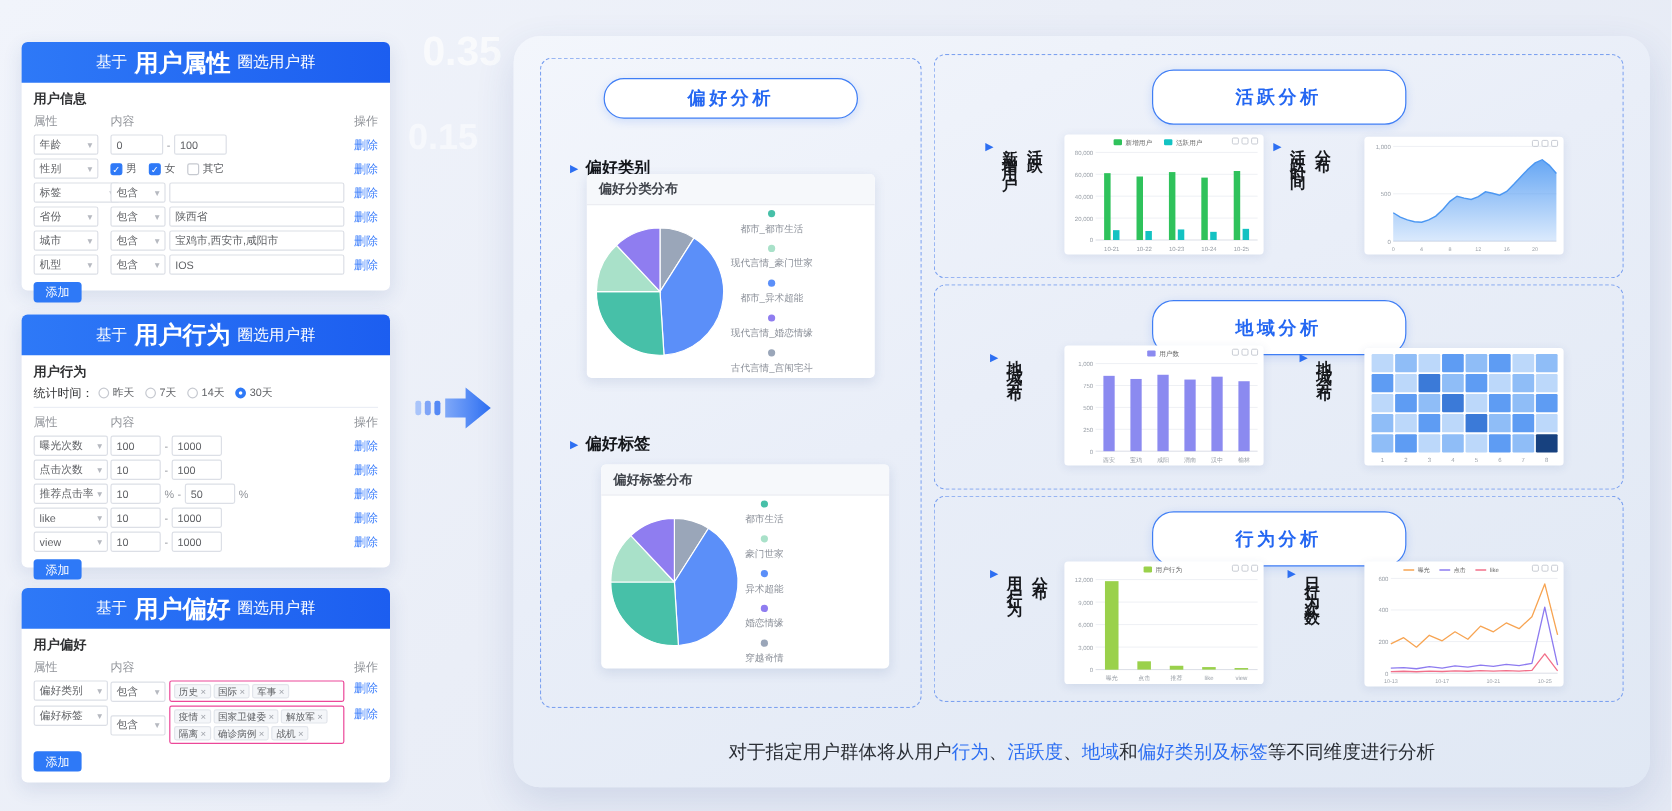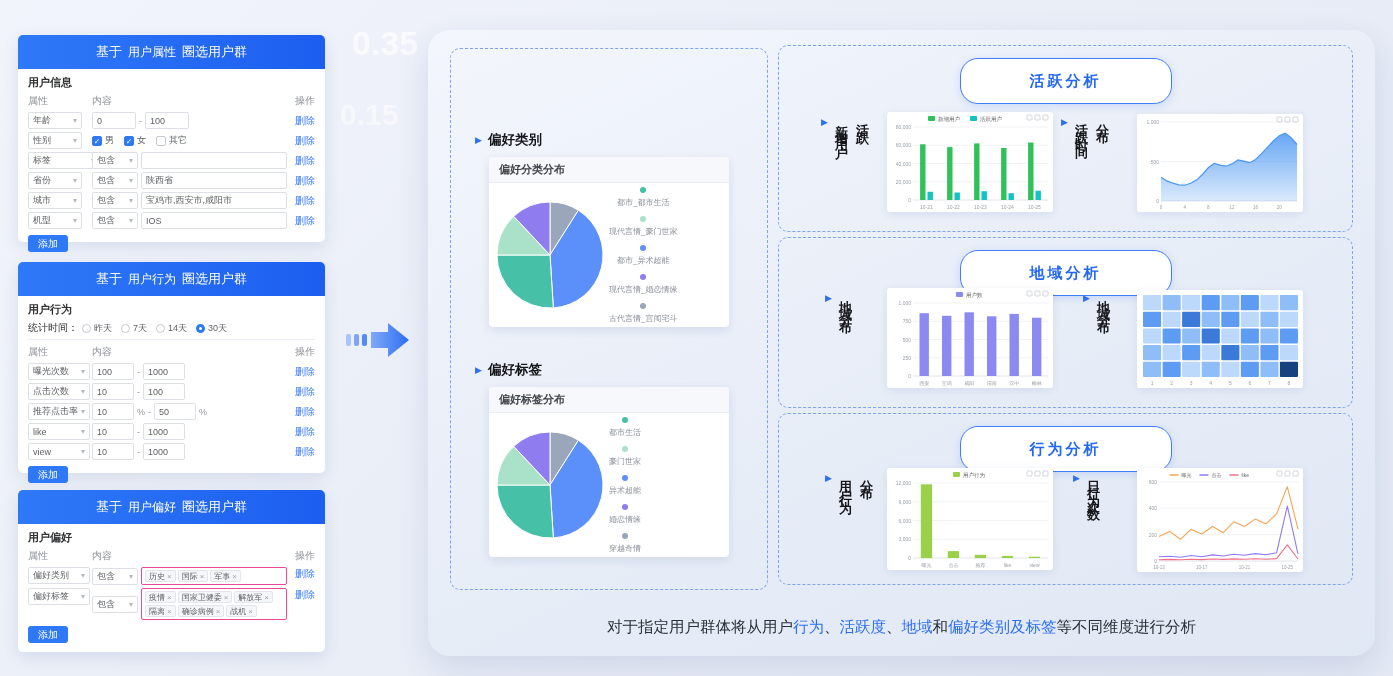--- a/index.html
+++ b/index.html
@@ -10,21 +10,21 @@
 .w1{left:352px;top:24px;font-size:34px;opacity:.65;}
 .w2{left:340px;top:98px;font-size:30px;opacity:.5;}
 
 
 .panel{position:absolute;left:18px;width:307px;background:#fff;border-radius:5px;box-shadow:0 5px 16px rgba(40,70,140,.12);}
 #panel-attr{top:35px;height:207px;}
 #panel-behavior{top:262px;height:211px;}
 #panel-pref{top:490px;height:162px;}
 .panel-header{height:34px;background:linear-gradient(90deg,#2e79f7,#1c5ef0);border-radius:5px 5px 0 0;display:flex;align-items:center;justify-content:center;gap:6px;color:#fff;}
 .panel-header .pre,.panel-header .suf{font-size:13px;font-weight:500;}
-.panel-header .hl{font-size:12px;font-weight:400;}
+.panel-header .hl{font-size:20px;font-weight:700;}
 .panel-body{padding:5px 10px 6px;}
 .section-title{font-size:11px;color:#303133;font-weight:700;margin:1px 0 4px;}
 .grid-head{display:flex;font-size:10px;color:#909399;margin:2px 0 4px;}
 .h-attr{width:64px;}
 .h-content{flex:1;}
 .h-op{width:28px;text-align:right;}
 .frow{display:flex;align-items:center;margin-bottom:3px;}
 .frow.align-top{align-items:flex-start;}
 .cell{display:flex;align-items:center;gap:3px;}
 .c-attr{width:64px;flex:none;}
@@ -64,22 +64,22 @@
 #box-region{left:350px;top:207px;width:575px;height:171px;}
 #box-behavior{left:350px;top:383px;width:575px;height:172px;}
 .pill{position:absolute;left:50%;transform:translateX(-50%);background:#fff;border:1.3px solid #3f7ef5;border-radius:18px;color:#2467f2;font-size:15px;font-weight:700;letter-spacing:3px;display:flex;align-items:center;justify-content:center;box-shadow:0 2px 8px rgba(47,111,242,.18);}
 #box-pref .pill{top:16px;width:212px;height:34px;}
 #box-active .pill,#box-region .pill,#box-behavior .pill{top:12px;width:212px;height:46px;}
 .hmarker{position:absolute;display:flex;align-items:center;gap:6px;font-size:13.5px;font-weight:700;color:#15171b;}
 .tri{font-size:9px;color:#2d6ff2;}
 #marker-cat{left:24px;top:82px;}
 #marker-tag{left:24px;top:312px;}
 .chart-card{position:absolute;background:#fff;border-radius:4px;box-shadow:0 3px 10px rgba(40,70,140,.12);overflow:hidden;}
-#card-cat{left:38px;top:108px;width:240px;height:170px;}
-#card-tag{left:38px;top:338px;width:240px;height:170px;}
+#card-cat{left:38px;top:96px;width:240px;height:170px;}
+#card-tag{left:50px;top:338px;width:240px;height:170px;}
 .card-head{height:26px;background:#f6f8fb;border-bottom:1px solid #ecedf2;display:flex;align-items:center;padding:0 10px;font-size:11px;color:#41454c;font-weight:700;}
 .card-body{display:flex;align-items:center;height:144px;padding:2px 4px;}
 .pie-box{width:114px;height:132px;flex:none;}
 .legend{display:flex;flex-direction:column;gap:8px;margin-left:2px;min-width:0;}
 .lg-item{display:flex;align-items:center;gap:4px;cursor:pointer;flex-direction:column;}
 .lg-dot{width:6px;height:6px;border-radius:50%;flex:none;}
 .lg-t{font-size:8px;color:#8b9099;white-space:nowrap;}
 .unit-labels{position:absolute;display:flex;align-items:flex-start;gap:5px;}
 .unit-labels .tri{margin-top:3px;}
 .vcols{display:flex;gap:5px;}
@@ -461,20 +461,21 @@
       <rect x="0" y="16" width="5" height="12" rx="2" fill="#a9c4fa"></rect>
       <rect x="8" y="16" width="5" height="12" rx="2" fill="#7fa4f7"></rect>
       <rect x="16" y="16" width="5" height="12" rx="2" fill="#5589f5"></rect>
       <polygon points="25,14 42,14 42,5 63,22 42,39 42,30 25,30" fill="url(#arrowg)"></polygon>
     </svg>
   </div>
 
   <div class="analysis">
 
     <div class="dashed" id="box-pref">
+      <div class="pill">偏好分析</div>
       <div class="hmarker" id="marker-cat">
         <span class="tri">▶</span>
         <span>偏好类别</span>
       </div>
       <div class="chart-card" id="card-cat">
         <div class="card-head">偏好分类分布</div>
         <div class="card-body">
           <div class="pie-box"><svg xmlns="http://www.w3.org/2000/svg" width="114" height="132" viewBox="0 0 114 132">
                 <path d="M57,66 L57.00,13.00 A53,53 0 0 1 85.40,21.25 Z" fill="#9aa6b9" stroke="#fff" stroke-width="1"></path>
                 <path d="M57,66 L85.40,21.25 A53,53 0 0 1 60.33,118.90 Z" fill="#5b8ff9" stroke="#fff" stroke-width="1"></path>

